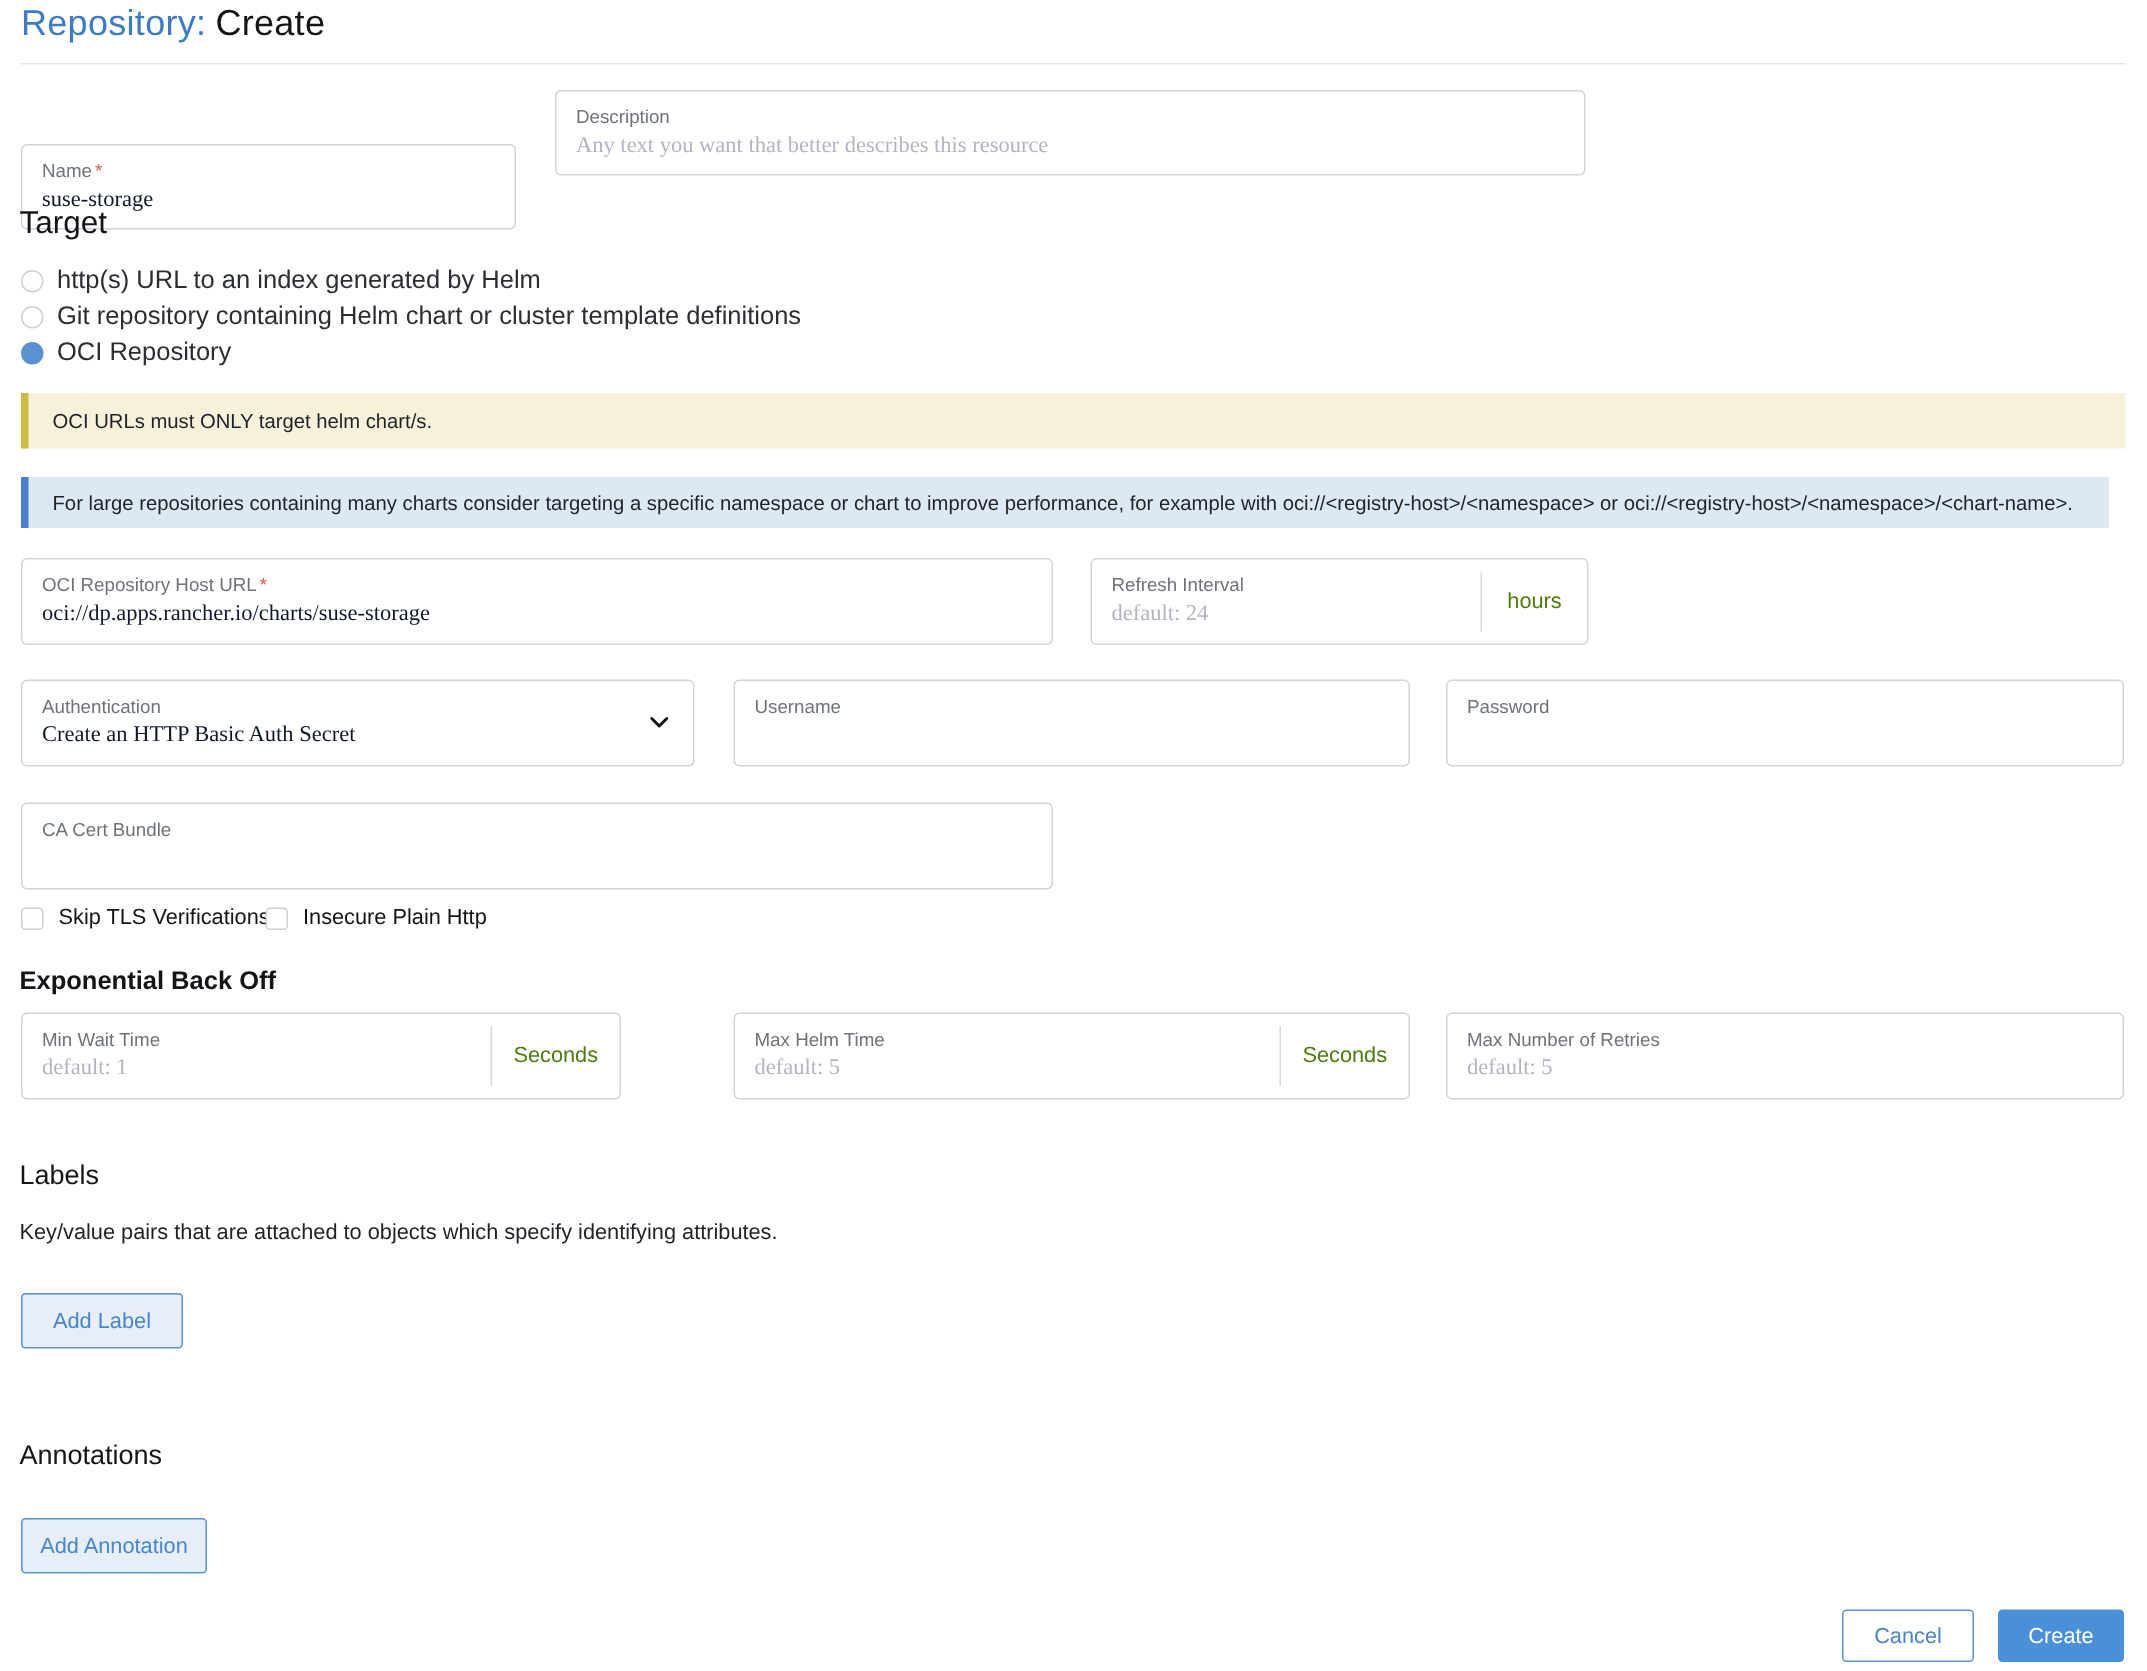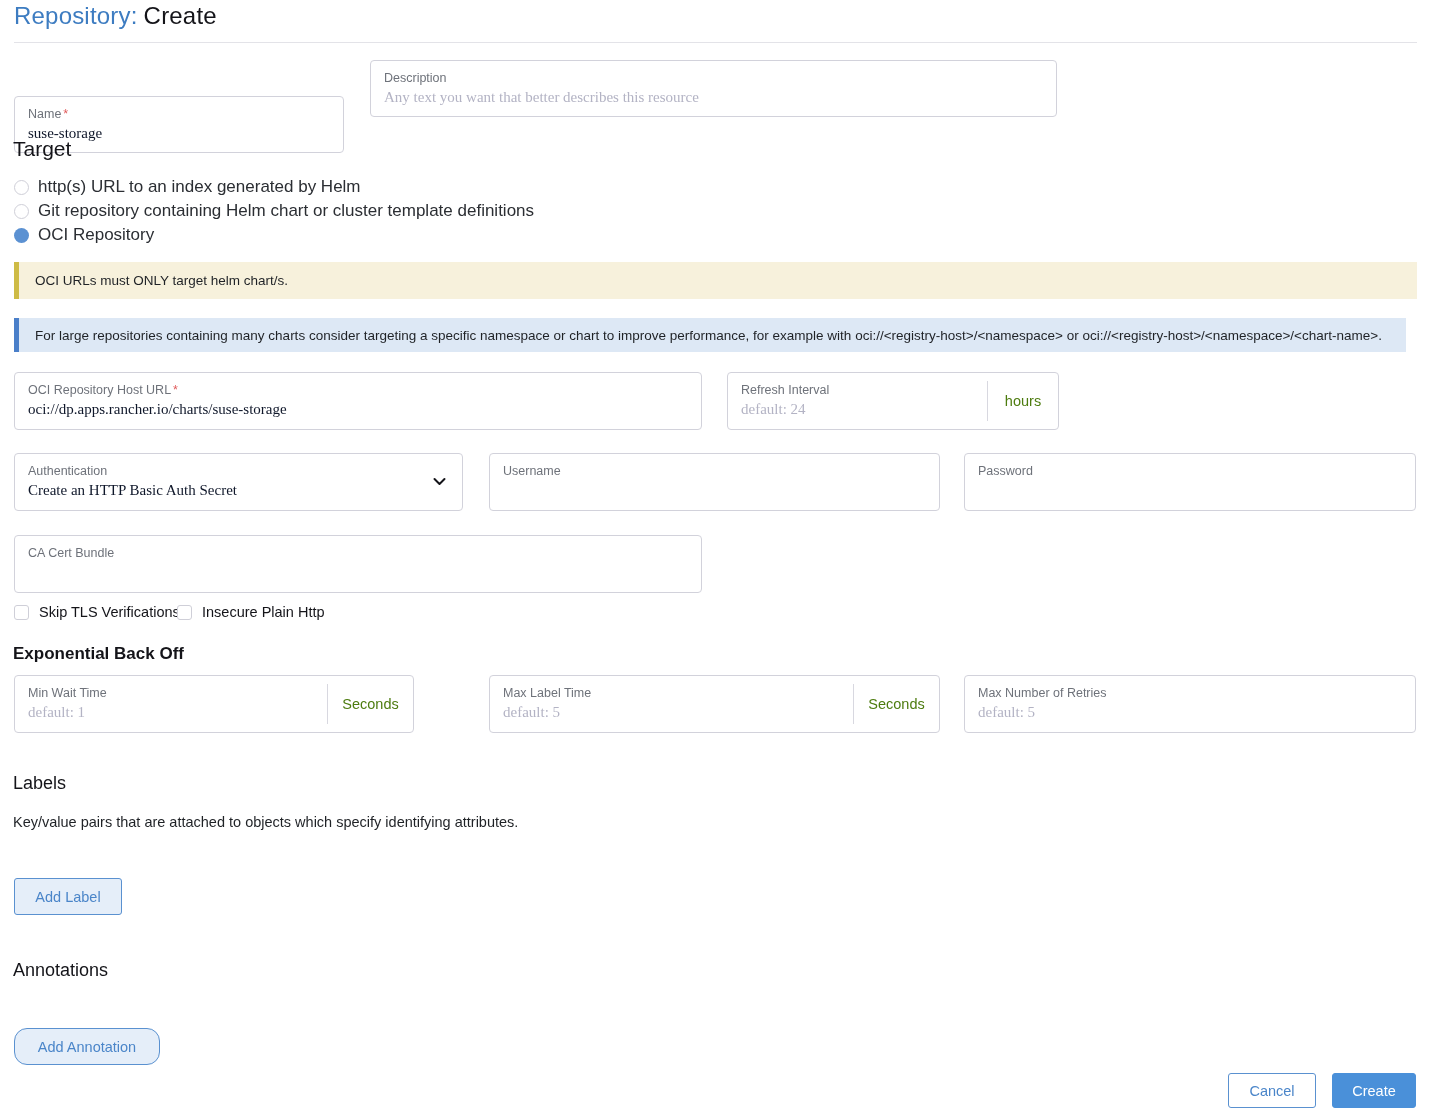--- a/index.html
+++ b/index.html
@@ -31,21 +31,21 @@
 
   .banner { position:absolute; display:flex; align-items:center; font-size:13.5px; color:#1f2226; padding-left:16px; }
   .banner.warn { background:#f7f1dc; border-left:5px solid #cebb45; }
   .banner.info { background:#dde8f5; border-left:5px solid #4a7fc9; }
 
   .check-row { position:absolute; display:flex; align-items:center; gap:10px; cursor:pointer; }
   .checkbox { width:15px; height:15px; border:1px solid #cfcfd8; border-radius:3px; background:#fff; flex:0 0 auto; }
   .check-label { font-size:14.5px; color:#141419; }
 
   .btn { position:absolute; display:flex; align-items:center; justify-content:center; border-radius:3px; font-size:14.5px; cursor:pointer; font-family:inherit; }
-  .btn.tertiary { background:#e5eef9; border:1px solid #5a91d0; color:#4a85c9;margin-top:16px; }
+  .btn.tertiary { background:#e5eef9; border:1px solid #5a91d0; color:#4a85c9; }
   .btn.secondary { background:#fff; border:1px solid #5a91d0; color:#4a85c9; }
   .btn.primary { background:#4a90d9; border:1px solid #4a90d9; color:#fff; }
 
   .para { font-size:14.5px; color:#1f2226; }
 </style>
 </head>
 <body>
 
 <div class="page">
 
@@ -124,32 +124,32 @@
     <span class="check-label">Insecure Plain Http</span>
   </div>
 
   <div class="section-h abs" style="left:13px; top:644px; font-size:17px; font-weight:600;">Exponential Back Off</div>
   <div class="field with-suffix" style="left:14px; top:675px; width:400px; height:58px;">
     <span class="flabel">Min Wait Time</span>
     <input type="text" placeholder="default: 1" style="">
     <span class="suffix" style="width:86px;">Seconds</span>
   </div>
   <div class="field with-suffix" style="left:489px; top:675px; width:451px; height:58px;">
-    <span class="flabel">Max Label Time</span>
+    <span class="flabel">Max Helm Time</span>
     <input type="text" placeholder="default: 5" style="">
     <span class="suffix" style="width:86px;">Seconds</span>
   </div>
   <div class="field" style="left:964px; top:675px; width:452px; height:58px;">
     <span class="flabel">Max Number of Retries</span>
     <input type="text" placeholder="default: 5" style="">
   </div>
 
   <div class="section-h abs" style="left:13px; top:773px; font-size:18px;">Labels</div>
   <div class="para abs" style="left:13px; top:814px;">Key/value pairs that are attached to objects which specify identifying attributes.</div>
   <button class="btn tertiary" style="left:14px; top:862px; width:108px; height:37px;">Add Label</button>
 
   <div class="section-h abs" style="left:13px; top:960px; font-size:18px;text-align:right;">Annotations</div>
-  <button class="btn tertiary" style="left:14px; top:1012px; width:146px; height:37px;border-radius:13px;">Add Annotation</button>
+  <button class="btn tertiary" style="left:14px; top:1012px; width:124px; height:37px;">Add Annotation</button>
 
   <button class="btn secondary" style="left:1228px; top:1073px; width:88px; height:35px;">Cancel</button>
   <button class="btn primary" style="left:1332px; top:1073px; width:84px; height:35px;">Create</button>
 
 </div>
 
 </body></html>

